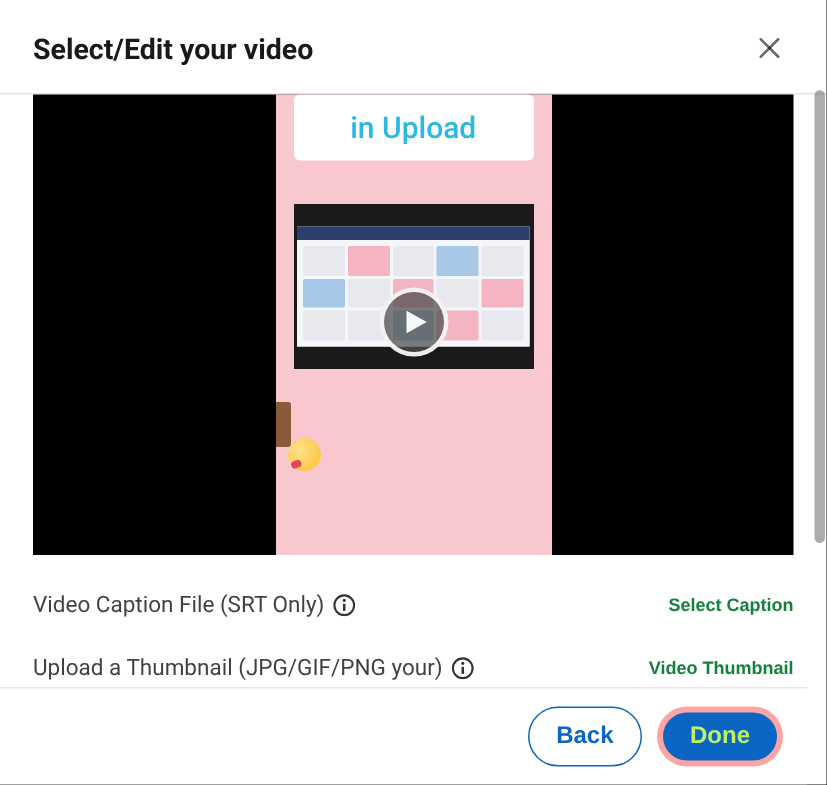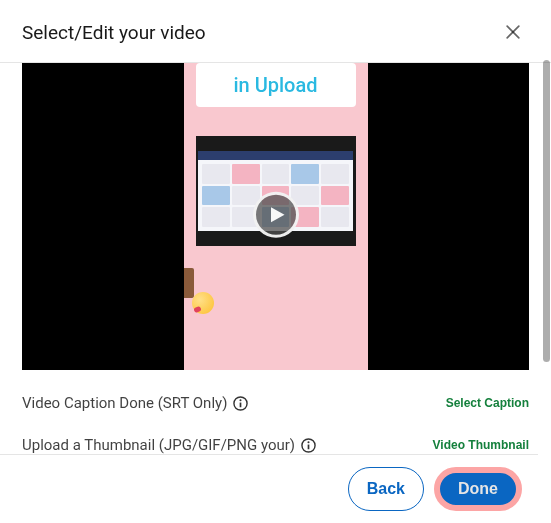--- a/index.html
+++ b/index.html
@@ -13,21 +13,21 @@
     }
     .modal-header {
       display: flex;
       justify-content: space-between;
       align-items: center;
       padding: 16px 22px 14px 22px;
     }
     .modal-title {
       font-size: 19px;
       color: rgba(0,0,0,0.9);
-      font-weight: 400;
+      font-weight: 700;
     }
     .close-btn {
       width: 32px;
       height: 32px;
       display: flex;
       align-items: center;
       justify-content: center;
       cursor: pointer;
       color: rgba(0,0,0,0.6);
       border: none;
@@ -199,22 +199,22 @@
       border-radius: 24px;
       cursor: pointer;
     }
     .btn-secondary {
       background: #fff;
       color: #0a66c2;
       border: 1px solid #0a66c2;
     }
     .btn-primary {
       background: #0a66c2;
-      color: #e5e5e5;
-      border: 6px solid #fca5a5;
+      color: #bef264;
+      border: 4px solid #fca5a5;
     }
     .scroll-thumb {
       position: absolute;
       right: 1px;
       top: 60px;
       width: 7px;
       height: 302px;
       background: rgba(0,0,0,0.32);
       border-radius: 4px;
     }
@@ -266,21 +266,21 @@
     </div>
     <button class="play-btn">
       <svg viewBox="0 0 24 24" fill="rgba(255,255,255,0.95)">
           <polygon points="4,2 22,12 4,22"></polygon>
         </svg>
     </button>
   </div>
 
   <div class="form-row">
     <div class="form-label">
-      <span>Video Caption Done (SRT Only)</span>
+      <span>Video Caption File (SRT Only)</span>
       <span class="info-icon">
         <svg viewBox="0 0 16 16" fill="currentColor">
             <circle cx="8" cy="8" r="7" fill="none" stroke="currentColor" stroke-width="1.5"></circle>
             <rect x="7.1" y="7" width="1.8" height="5"></rect>
             <circle cx="8" cy="4.5" r="1.1"></circle>
           </svg>
       </span>
     </div>
     <button class="link-btn">Select Caption</button>
   </div>

